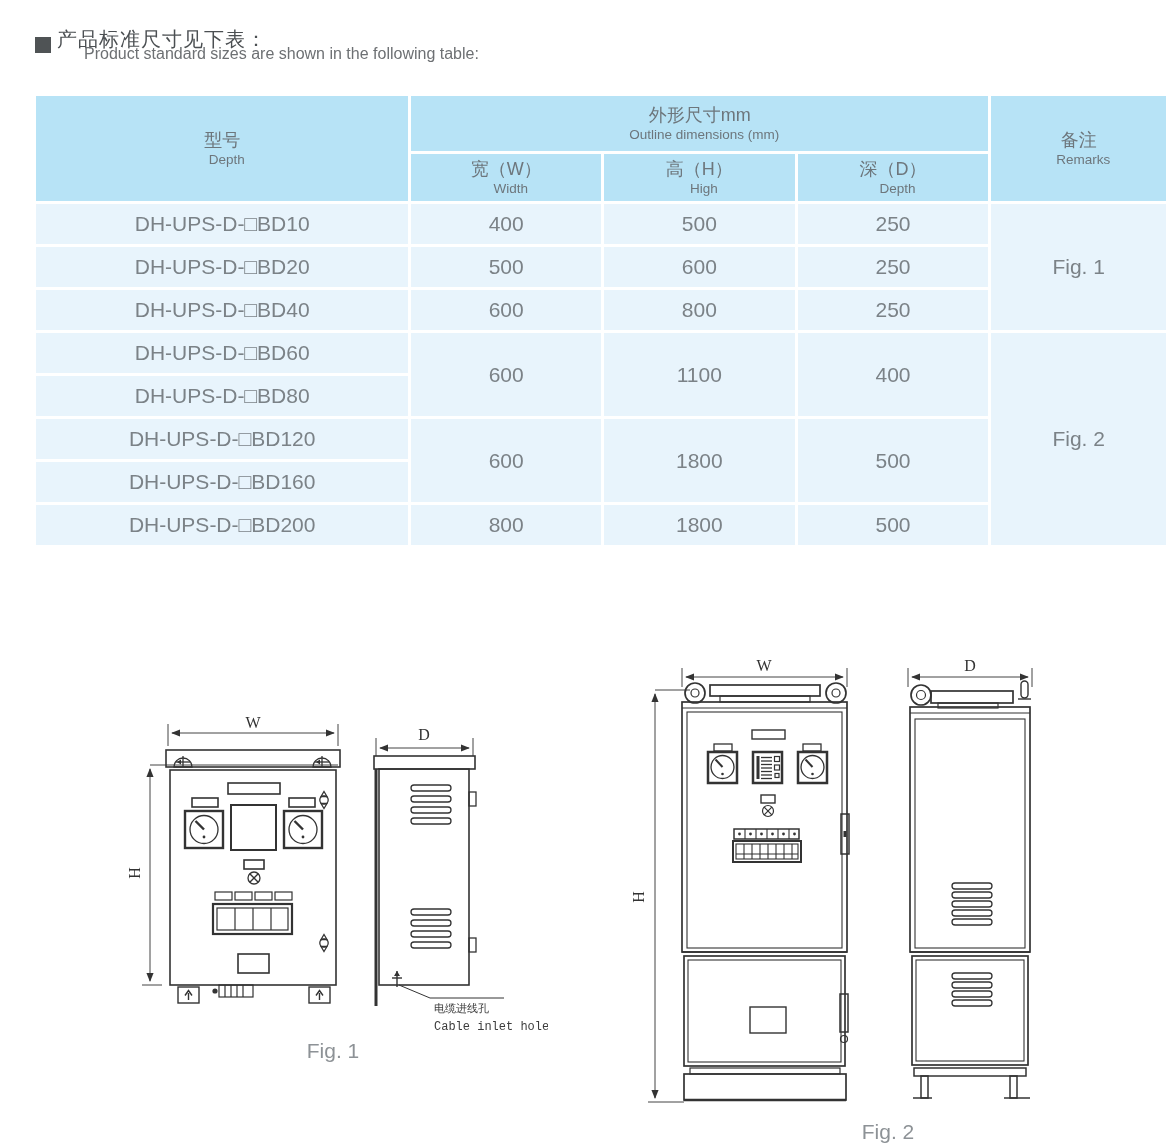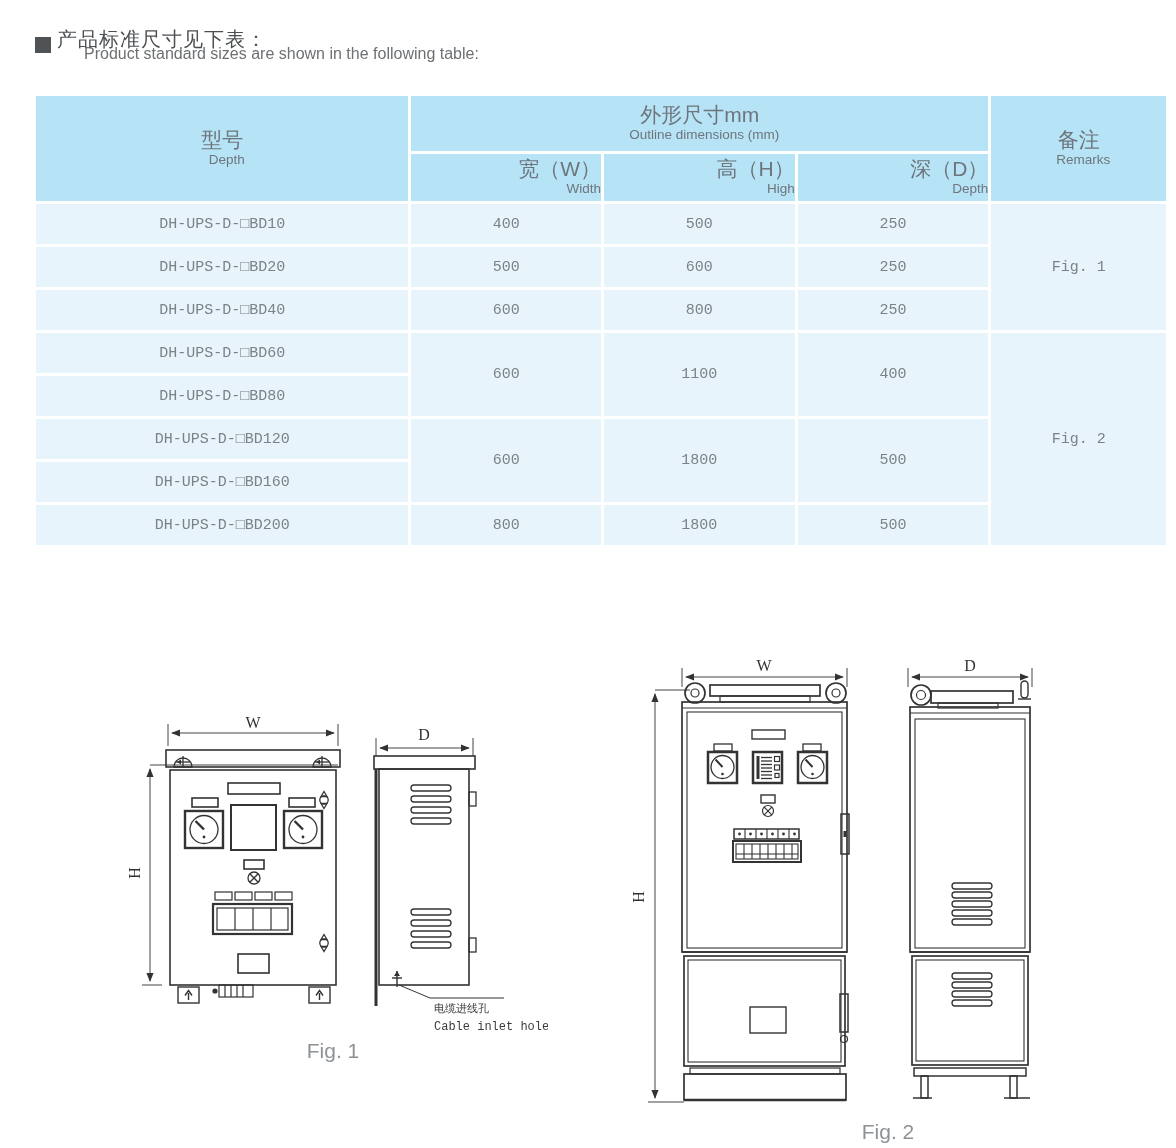--- a/index.html
+++ b/index.html
@@ -9,25 +9,25 @@
   .title-row{position:absolute;left:35px;top:16px;display:flex;align-items:flex-end;margin-top:10px;}
   .bullet{width:16px;height:16px;background:#4f5355;display:inline-block;margin-right:6px;}
   .title-cn{font-size:20px;color:#4b4f52;letter-spacing:1px;}
   .subtitle{position:absolute;left:84px;top:45px;font-size:16px;color:#6d7073;}
   
   table.size{position:absolute;left:33px;top:93px;width:1136px;border-collapse:collapse;
              table-layout:fixed;}
   table.size th,table.size td{border:3px solid #fff;text-align:center;vertical-align:middle;
              padding:0;font-weight:normal;}
   table.size thead th{background:#b7e3f6;color:#6d767c;}
-  table.size tbody td{background:#e8f4fc;color:#7b8287;font-size:15px;font-family:Liberation Mono, monospace;}
+  table.size tbody td{background:#e8f4fc;color:#7b8287;font-size:21px;}
   thead tr.h1 th{height:55px;}
-  thead tr.h2 th{height:47px;text-align:right;}
+  thead tr.h2 th{height:47px;}
   tbody td{height:40px;}
-  .cn{font-size:21px;line-height:22px;}
+  .cn{font-size:18px;line-height:22px;}
   .en{font-size:13.5px;line-height:17px;margin-left:9px;}
   
   .fig-svg{position:absolute;}
   #fig1{left:128px;top:688px;}
   #fig2{left:630px;top:655px;}
   .dimtext{font-family:"Liberation Serif",serif;font-size:16px;fill:#333;}
   .captext{font-family:"Liberation Sans",sans-serif;font-size:21px;fill:#8d9296;}
   .cablecn{font-family:"Liberation Sans",sans-serif;font-size:11px;fill:#3c3c3c;}
   .cableen{font-family:"Liberation Mono",monospace;font-size:12px;fill:#3c3c3c;}
 </style>

